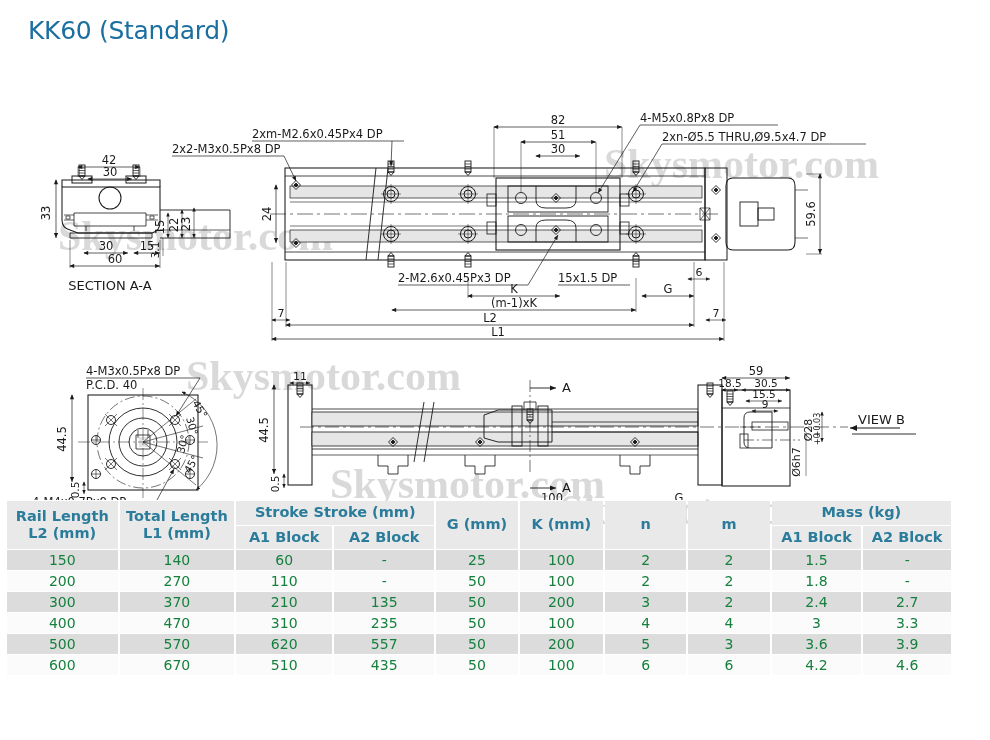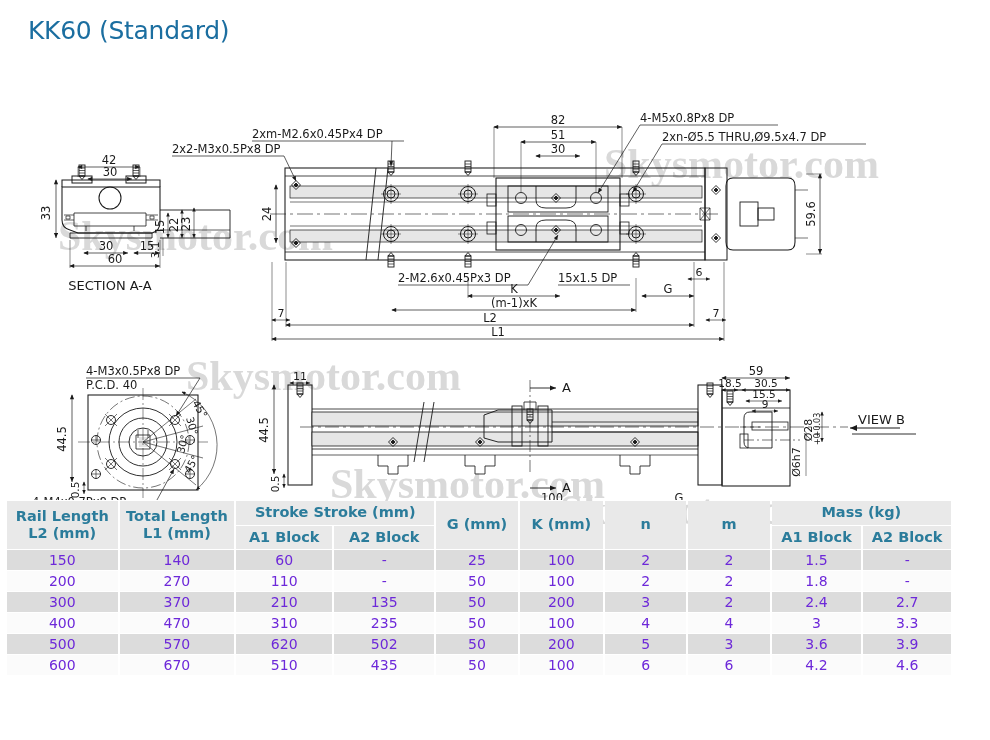--- a/index.html
+++ b/index.html
@@ -64,21 +64,21 @@
     font-size: 14.5px;
     font-family: "DejaVu Sans", sans-serif;
     padding: 3px 2px;
     text-align: center;
     line-height: 1.22;
     border: none;
   }
   table.spec td {
     text-align: center;
     font-size: 14px;
-    color: #6d28d9;
+    color: #15803d;
     padding: 2px 2px;
     font-family: "DejaVu Sans", sans-serif;
     border: none;
   }
   table.spec tbody tr.odd td { background: #dcdcdc; }
   table.spec tbody tr.even td { background: #fbfbfb; }
 </style>
 </head>
 <body>
 
@@ -642,21 +642,21 @@
             <td>100</td>
             <td>4</td>
             <td>4</td>
             <td>3</td>
             <td>3.3</td>
           </tr>
           <tr class="odd">
             <td>500</td>
             <td>570</td>
             <td>620</td>
-            <td>502</td>
+            <td>557</td>
             <td>50</td>
             <td>200</td>
             <td>5</td>
             <td>3</td>
             <td>3.6</td>
             <td>3.9</td>
           </tr>
           <tr class="even">
             <td>600</td>
             <td>670</td>

